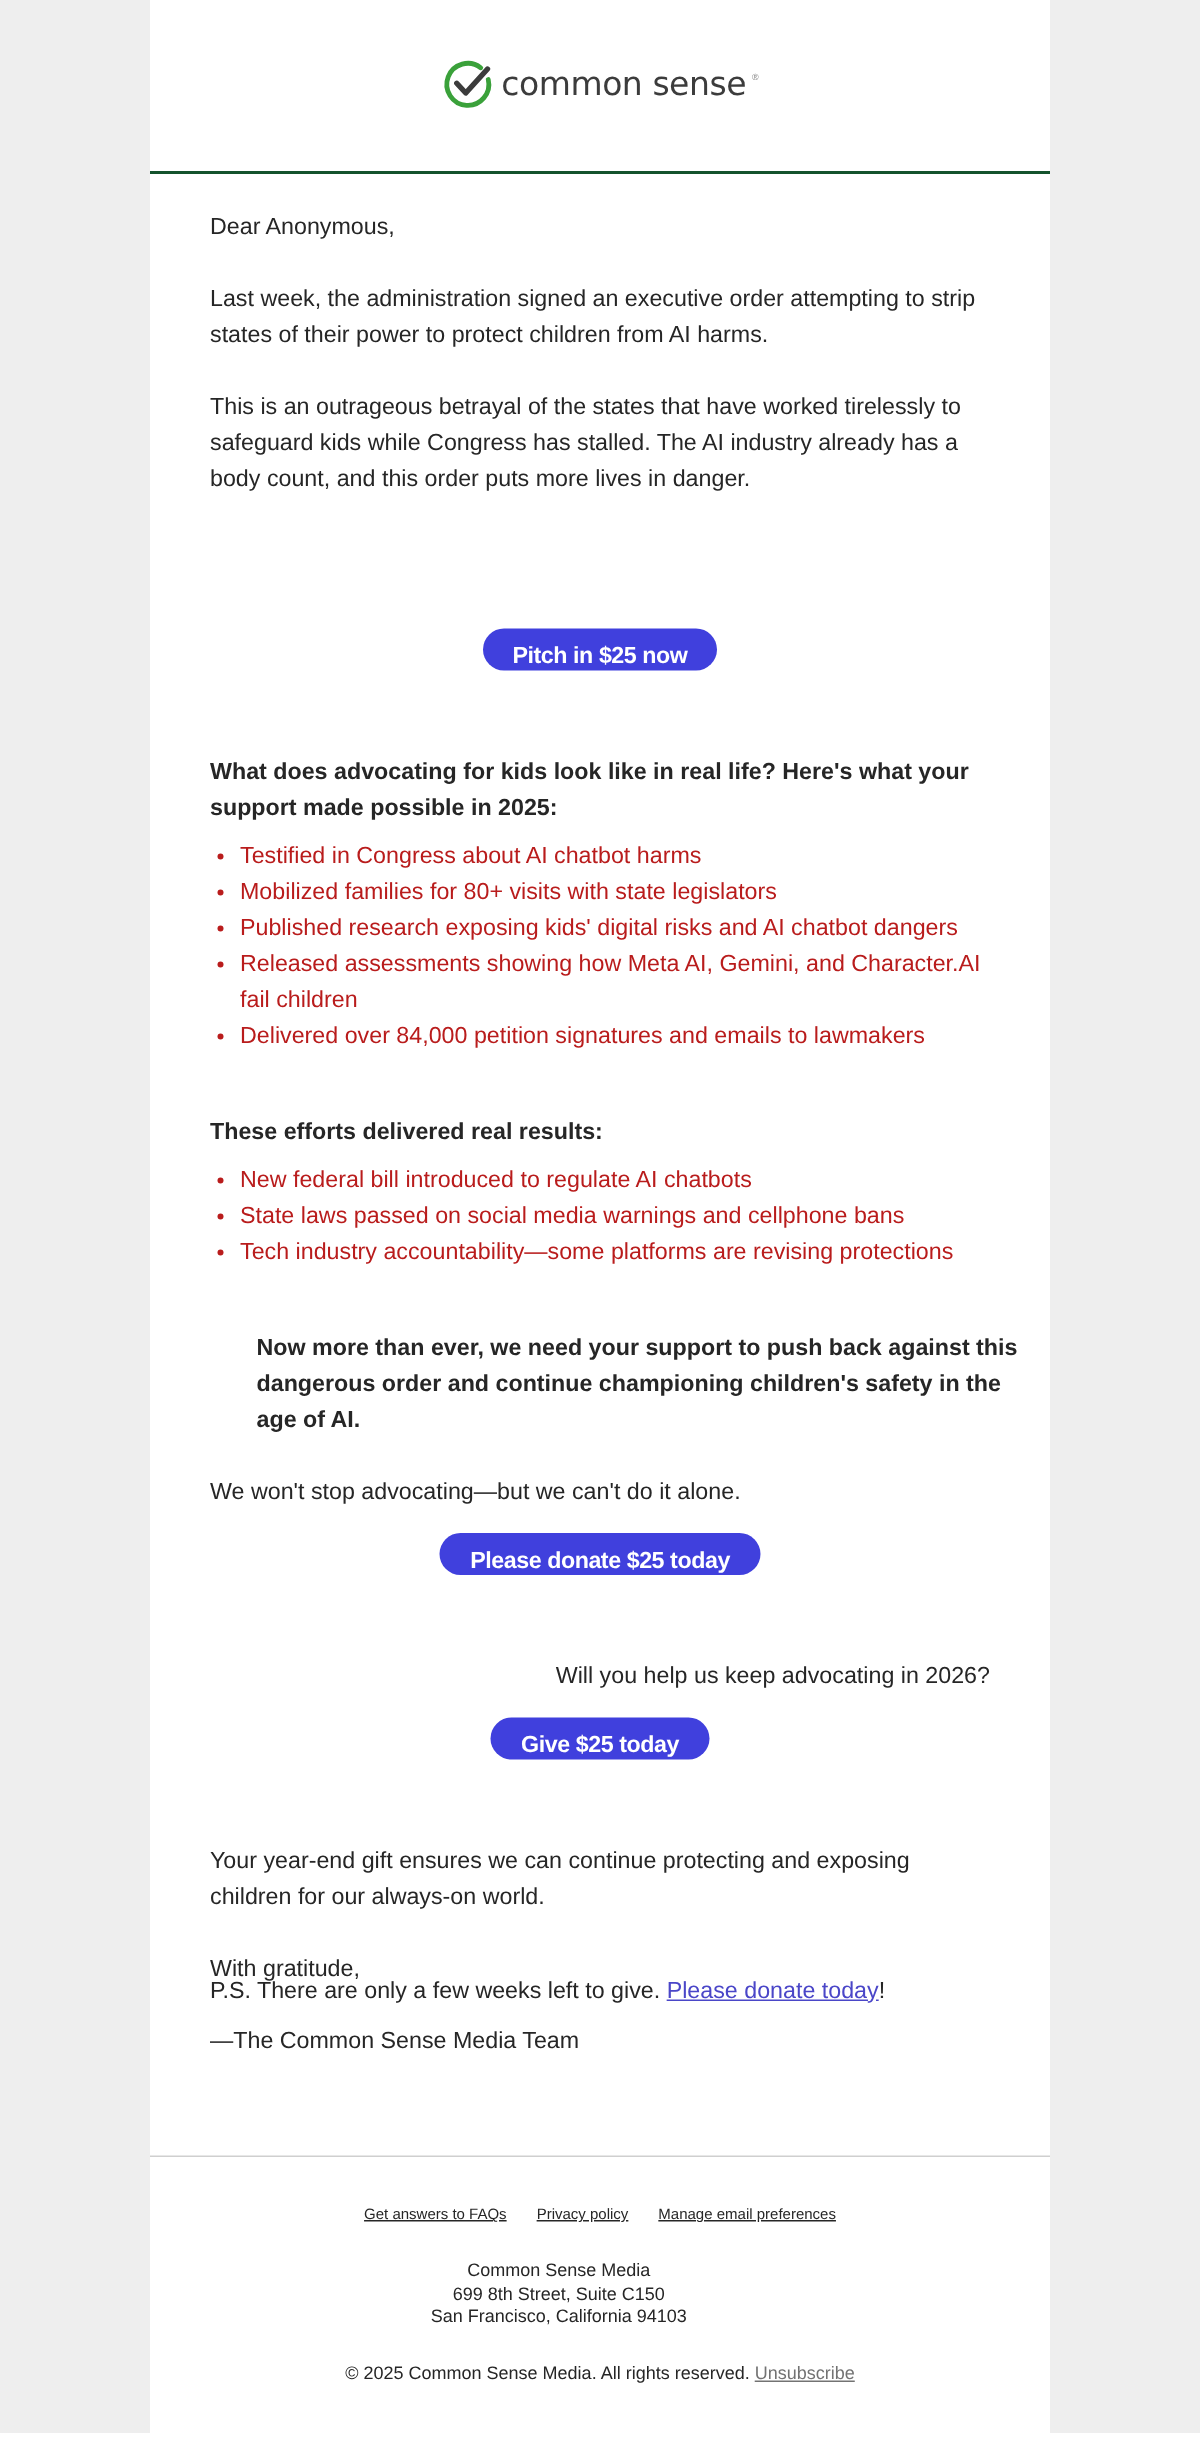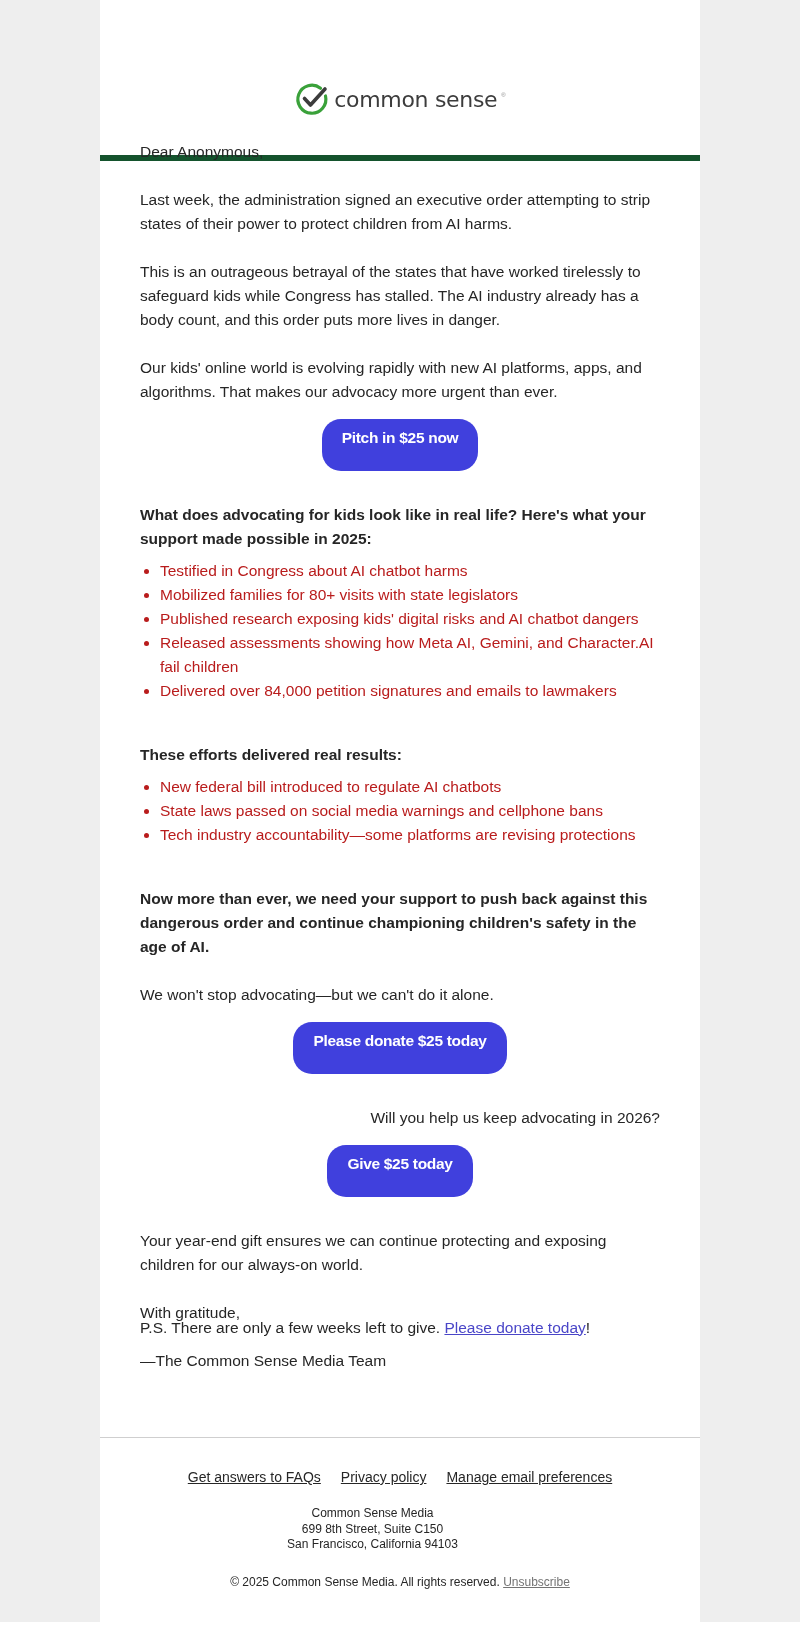--- a/index.html
+++ b/index.html
@@ -22,27 +22,26 @@
       background: #eeeeee;
     }
     .card {
       position: absolute;
       left: 100px; top: 0;
       width: 600px; height: 1622px;
       background: #ffffff;
     }
     .header {
       height: 116px;
-      border-bottom: 6px solid #14532d;
+      border-bottom: 2px solid #14532d;
       display: flex;
       align-items: center;
       justify-content: center;
       box-sizing: border-box;
       padding-bottom: 2px;
-      margin-top: 45px;
     }
     .logo {
       display: flex;
       align-items: center;
       gap: 4px;
     }
     .logo-mark { width: 36px; height: 34px; display: block; }
     .logo-text {
       font-family: "DejaVu Sans", sans-serif;
       font-size: 22px;
@@ -75,21 +74,21 @@
       left: 0; width: 600px;
       display: flex;
       justify-content: center;
     }
     .btn {
       background: #4040dd;
       color: #ffffff;
       font-weight: bold;
       font-size: 15.5px;
       letter-spacing: -0.3px;
-      height: 52px;
+      height: 28px;
       line-height: 38px;
       border-radius: 19px;
       padding: 0 20px;
       text-decoration: none;
       white-space: nowrap;
       display: inline-block;
     }
     .link-inline {
       color: #4a46c8;
       text-decoration: underline;
@@ -100,21 +99,21 @@
       width: 600px; height: 1px;
       background: #cfcfcf;
     }
     .footer-links {
       position: absolute;
       left: 0; top: 1469px;
       width: 600px;
       display: flex;
       justify-content: center;
       gap: 20px;
-      font-size: 14px;
+      font-size: 10px;
       line-height: 16px;
     }
     .footer-links a {
       color: #262626;
       text-decoration: underline;
     }
     .footer-address {
       position: absolute;
       left: 0; top: 1506px;
       width: 545px;
@@ -148,21 +147,20 @@
         <path d="M10.5 16.5 L16.5 23 L31 7" fill="none" stroke="#3c3c3c" stroke-width="3.6" stroke-linecap="round" stroke-linejoin="round"></path>
       </svg>
       <span class="logo-text">common sense</span>
       <span class="logo-reg">®</span>
     </div>
   </div>
 
   <p class="p" style="top:124px;">Dear Anonymous,</p>
   <p class="p" style="top:172px;">Last week, the administration signed an executive order attempting to strip states of their power to protect children from AI harms.</p>
   <p class="p" style="top:244px;">This is an outrageous betrayal of the states that have worked tirelessly to safeguard kids while Congress has stalled. The AI industry already has a body count, and this order puts more lives in danger.</p>
-  <p class="p" style="top:340px;">Our kids' online world is evolving rapidly with new AI platforms, apps, and algorithms. That makes our advocacy more urgent than ever.</p>
 
   <div class="btn-wrap" style="top:419px;">
     <a class="btn">Pitch in $25 now</a>
   </div>
 
   <p class="p bold" style="top:487px;">What does advocating for kids look like in real life? Here's what your support made possible in 2025:</p>
 
   <ul class="list" style="top:559px;">
     <li>Testified in Congress about AI chatbot harms</li>
     <li>Mobilized families for 80+ visits with state legislators</li>
@@ -172,21 +170,21 @@
   </ul>
 
   <p class="p bold" style="top:727px;">These efforts delivered real results:</p>
 
   <ul class="list" style="top:775px;">
     <li>New federal bill introduced to regulate AI chatbots</li>
     <li>State laws passed on social media warnings and cellphone bans</li>
     <li>Tech industry accountability—some platforms are revising protections</li>
   </ul>
 
-  <p class="p bold" style="top:871px;">Now more than ever, we need your support to push back against this dangerous order and continue championing children's safety in the age of AI.</p>
+  <p class="p bold" style="top:871px;margin-left:31px;">Now more than ever, we need your support to push back against this dangerous order and continue championing children's safety in the age of AI.</p>
   <p class="p" style="top:967px;">We won't stop advocating—but we can't do it alone.</p>
 
   <div class="btn-wrap" style="top:1022px;">
     <a class="btn">Please donate $25 today</a>
   </div>
 
   <p class="p" style="top:1090px;text-align:right;">Will you help us keep advocating in 2026?</p>
 
   <div class="btn-wrap" style="top:1145px;">
     <a class="btn">Give $25 today</a>

